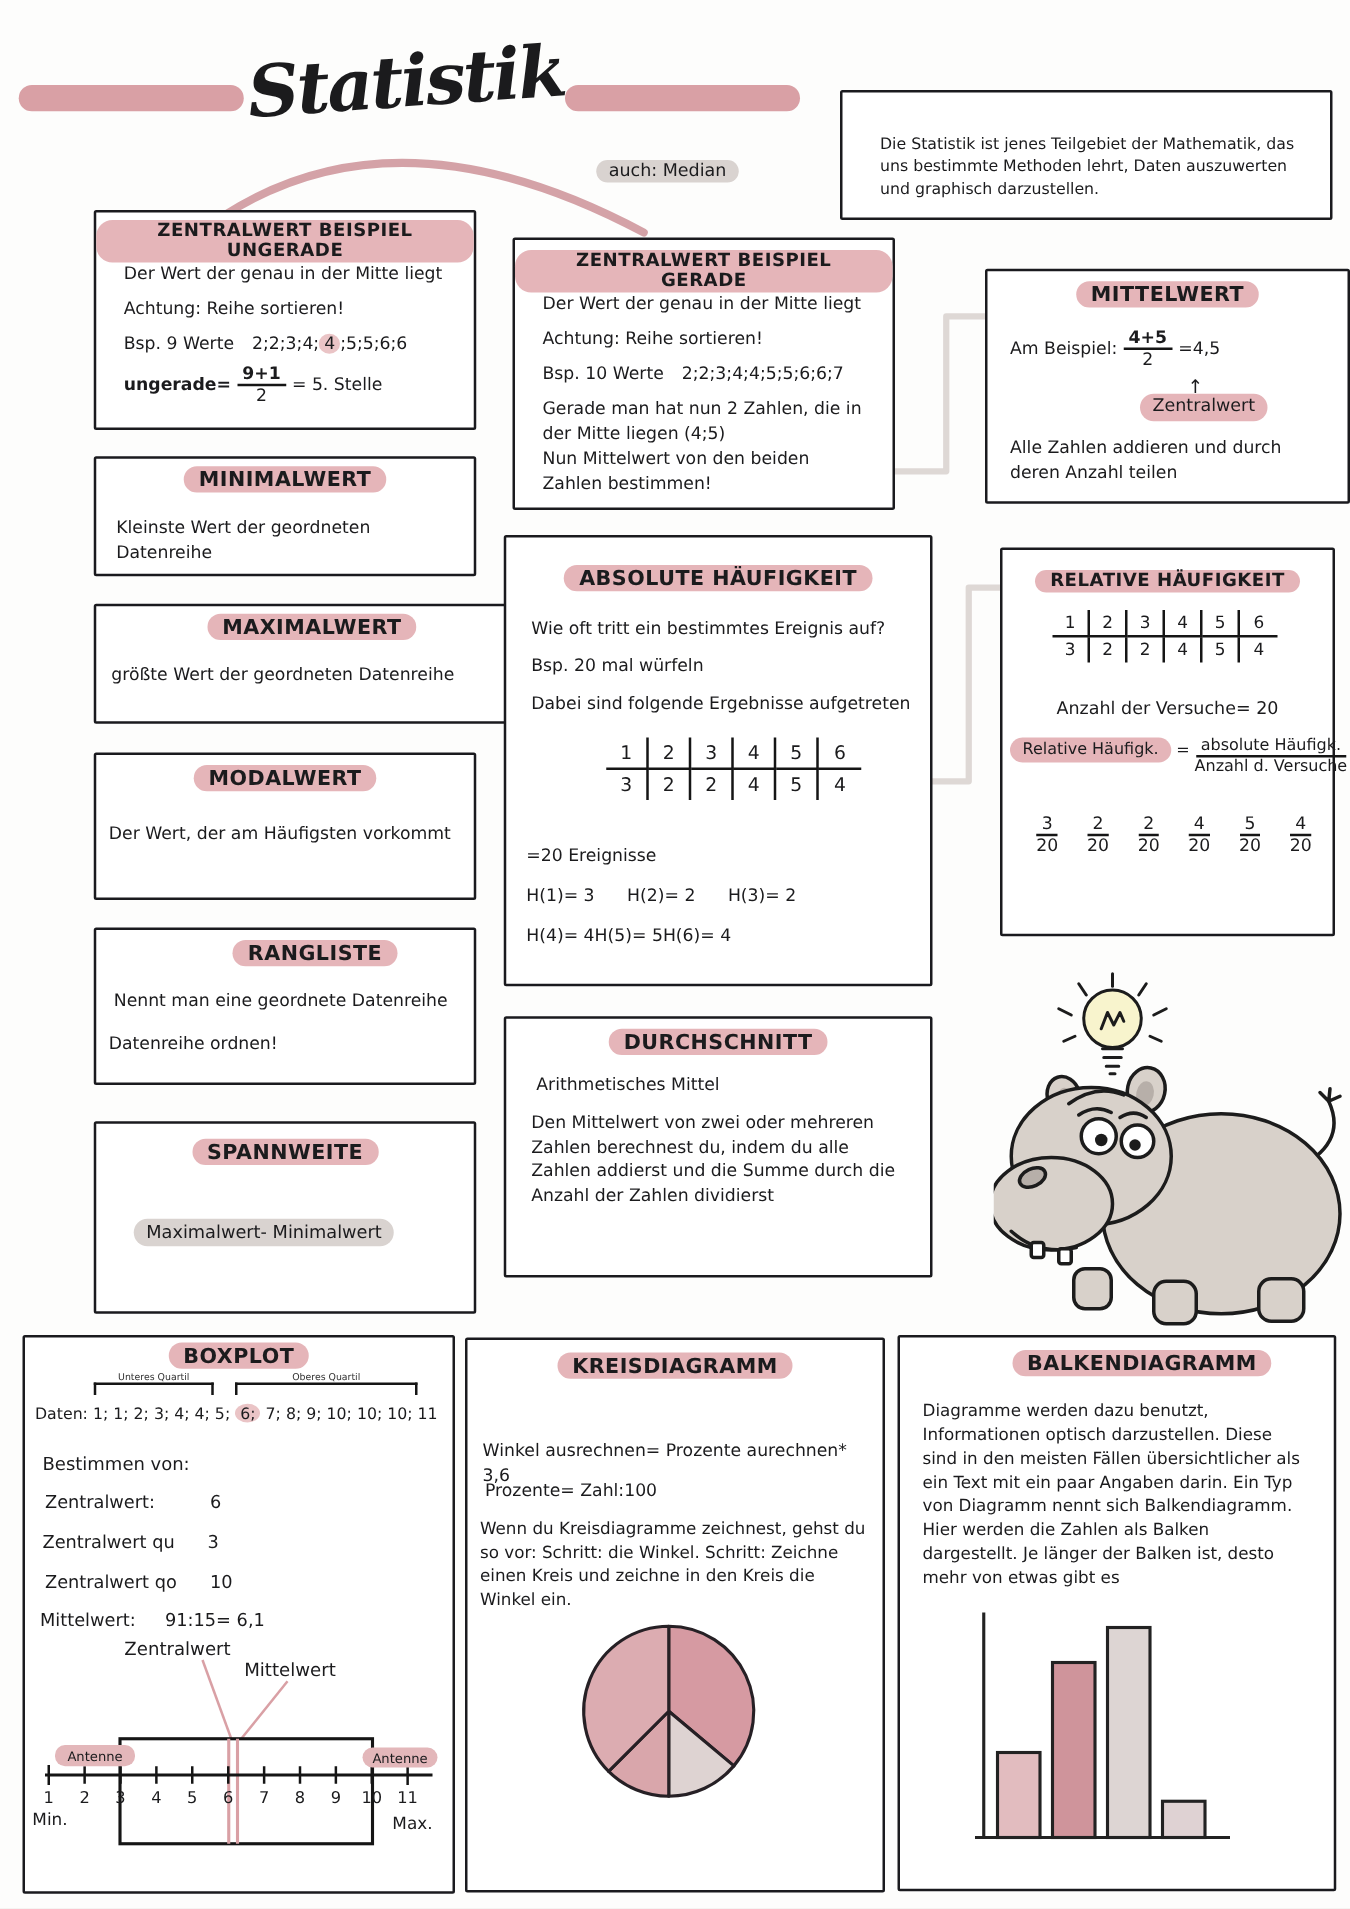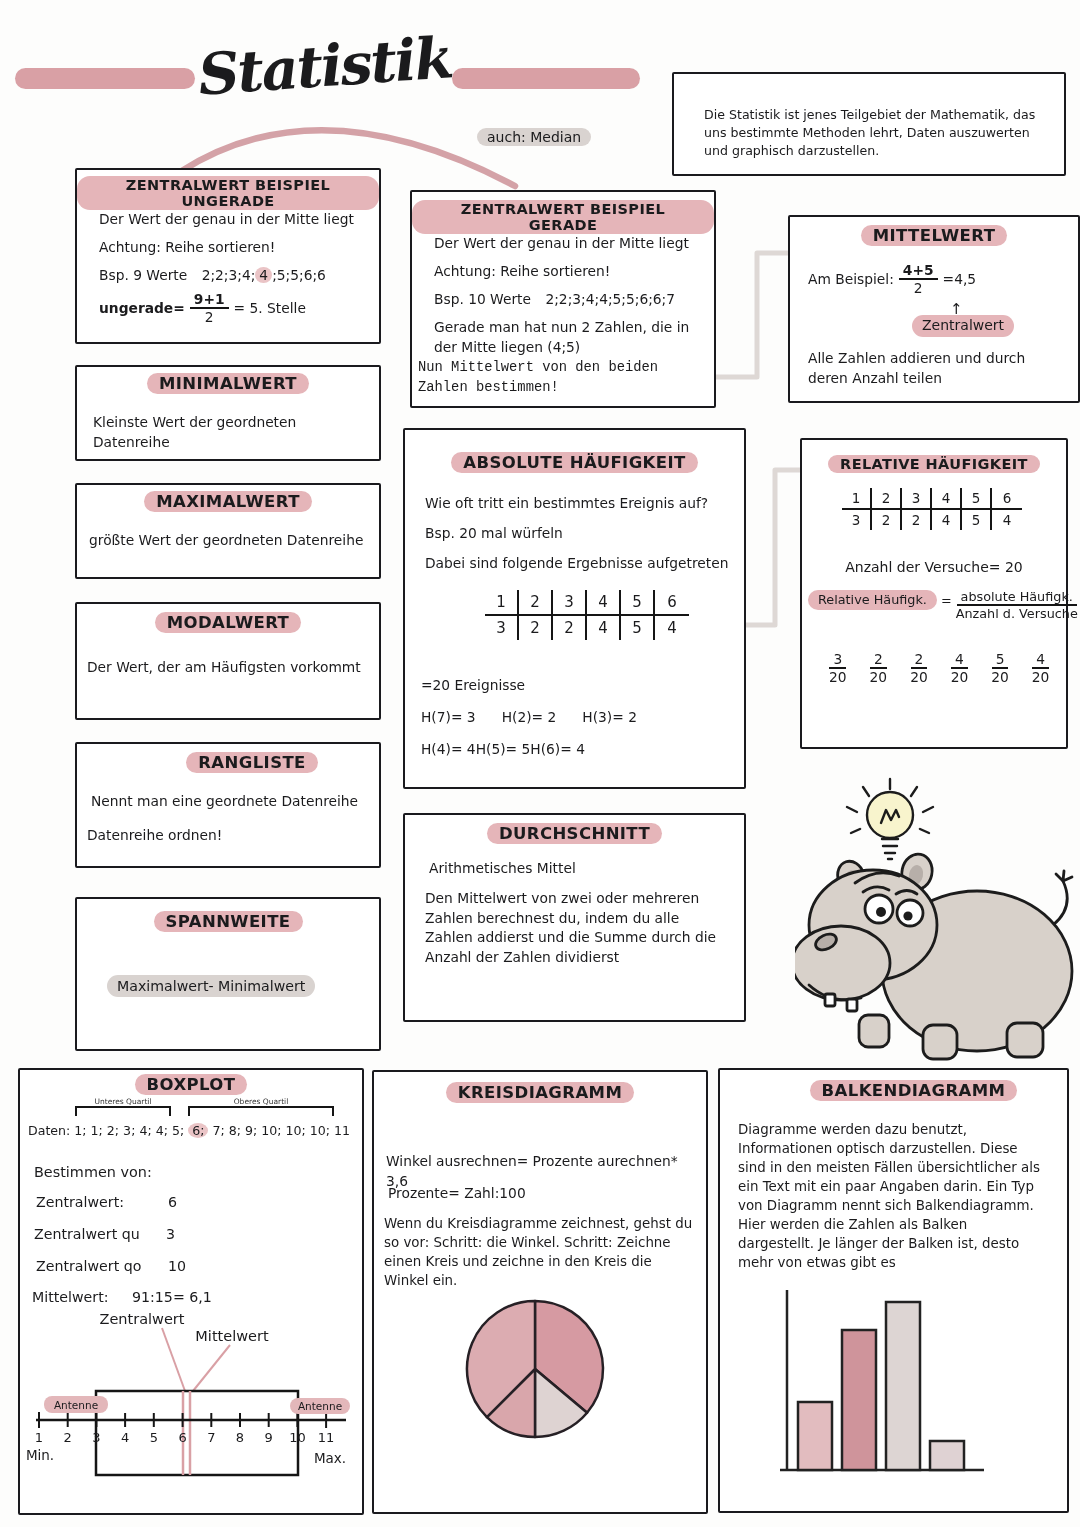--- a/index.html
+++ b/index.html
@@ -76,21 +76,21 @@
 
   <div class="box" style="left:410px;top:190px;width:302px;height:214px;">
     <div class="h-wrap" style="top:8px;"><span class="pill sm">ZENTRALWERT BEISPIEL GERADE</span></div>
     <div class="txt" style="left:22px;top:42px;">Der Wert der genau in der Mitte liegt</div>
     <div class="txt" style="left:22px;top:70px;">Achtung: Reihe sortieren!</div>
     <div class="txt" style="left:22px;top:98px;white-space:nowrap;">
       <span>Bsp. 10 Werte</span>
       <span style="margin-left:10px;">2;2;3;4;4;5;5;6;6;7</span>
     </div>
     <div class="txt" style="left:22px;top:126px;width:262px;">Gerade man hat nun 2 Zahlen, die in der Mitte liegen (4;5)</div>
-    <div class="txt" style="left:6px;top:166px;width:262px;font-family:Liberation Mono, monospace;">Nun Mittelwert von den beiden Zahlen bestimmen!</div>
+    <div class="txt" style="left:22px;top:166px;width:262px;">Nun Mittelwert von den beiden Zahlen bestimmen!</div>
   </div>
 
   <div class="box" style="left:788px;top:215px;width:288px;height:184px;">
     <div class="h-wrap" style="top:8px;"><span class="pill">MITTELWERT</span></div>
     <div class="txt" style="left:18px;top:46px;display:flex;align-items:center;">
       <span>Am Beispiel:</span>
       <span class="frac">
         <span class="fn" style="font-weight:700;">4+5</span>
         <span class="fd">2</span>
       </span>
@@ -101,21 +101,21 @@
       <span class="pink-pill" style="font-size:14px;">Zentralwert</span>
     </div>
     <div class="txt" style="left:18px;top:132px;width:250px;">Alle Zahlen addieren und durch deren Anzahl teilen</div>
   </div>
 
   <div class="box" style="left:75px;top:365px;width:302px;height:92px;">
     <div class="h-wrap" style="top:6px;"><span class="pill">MINIMALWERT</span></div>
     <div class="txt" style="left:16px;top:46px;width:280px;">Kleinste Wert der geordneten Datenreihe</div>
   </div>
 
-  <div class="box" style="left:75px;top:483px;width:302px;height:92px;">
+  <div class="box" style="left:75px;top:483px;width:302px;height:92px;padding-left:43px;">
     <div class="h-wrap" style="top:6px;"><span class="pill">MAXIMALWERT</span></div>
     <div class="txt" style="left:12px;top:46px;width:285px;">größte Wert der geordneten Datenreihe</div>
   </div>
 
   <div class="box" style="left:75px;top:602px;width:302px;height:114px;">
     <div class="h-wrap" style="top:8px;"><span class="pill">MODALWERT</span></div>
     <div class="txt" style="left:10px;top:54px;width:285px;">Der Wert, der am Häufigsten vorkommt</div>
   </div>
 
   <div class="box" style="left:403px;top:428px;width:339px;height:357px;">
@@ -132,21 +132,21 @@
         <span class="c">6</span>
       <span class="c">3</span>
         <span class="c">2</span>
         <span class="c">2</span>
         <span class="c">4</span>
         <span class="c">5</span>
         <span class="c">4</span>
     </div>
     <div class="txt" style="left:16px;top:246px;">=20 Ereignisse</div>
     <div class="txt" style="left:16px;top:278px;display:flex;gap:26px;">
-      <span>H(7)= 3</span>
+      <span>H(1)= 3</span>
       <span>H(2)= 2</span>
       <span>H(3)= 2</span>
     </div>
     <div class="txt" style="left:16px;top:310px;display:flex;">
       <span>H(4)= 4</span>
       <span>H(5)= 5</span>
       <span>H(6)= 4</span>
     </div>
   </div>
 

